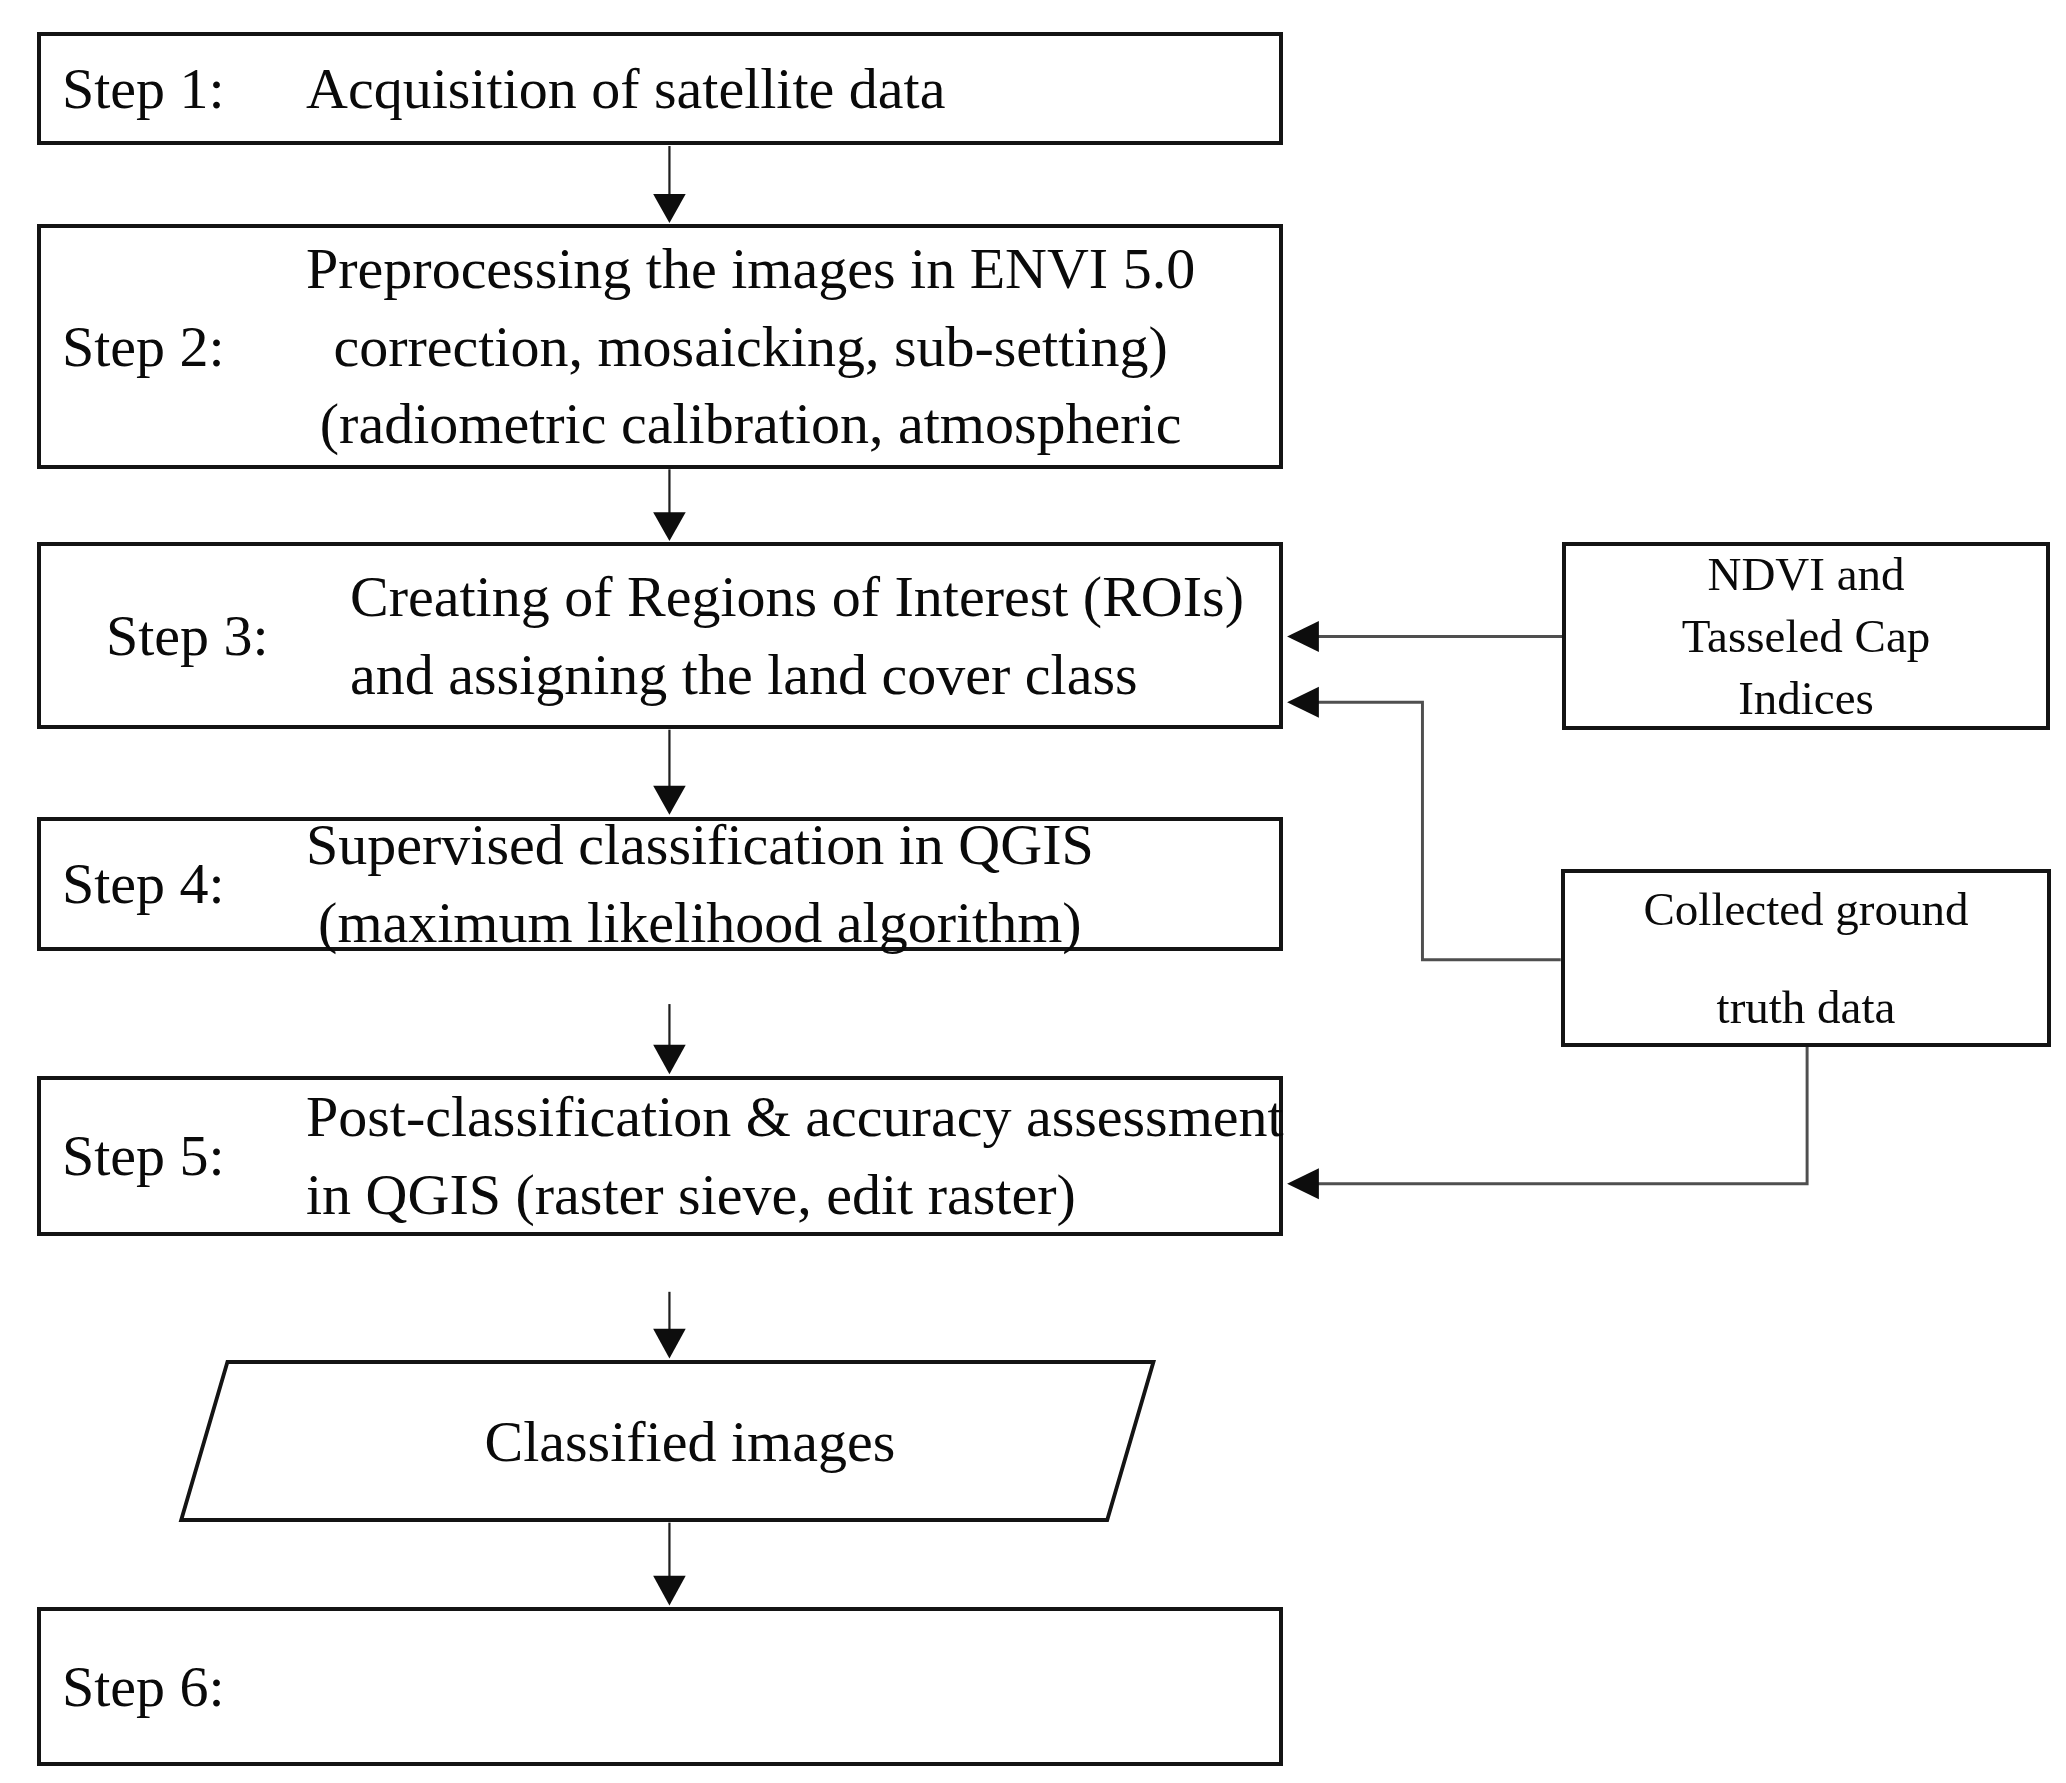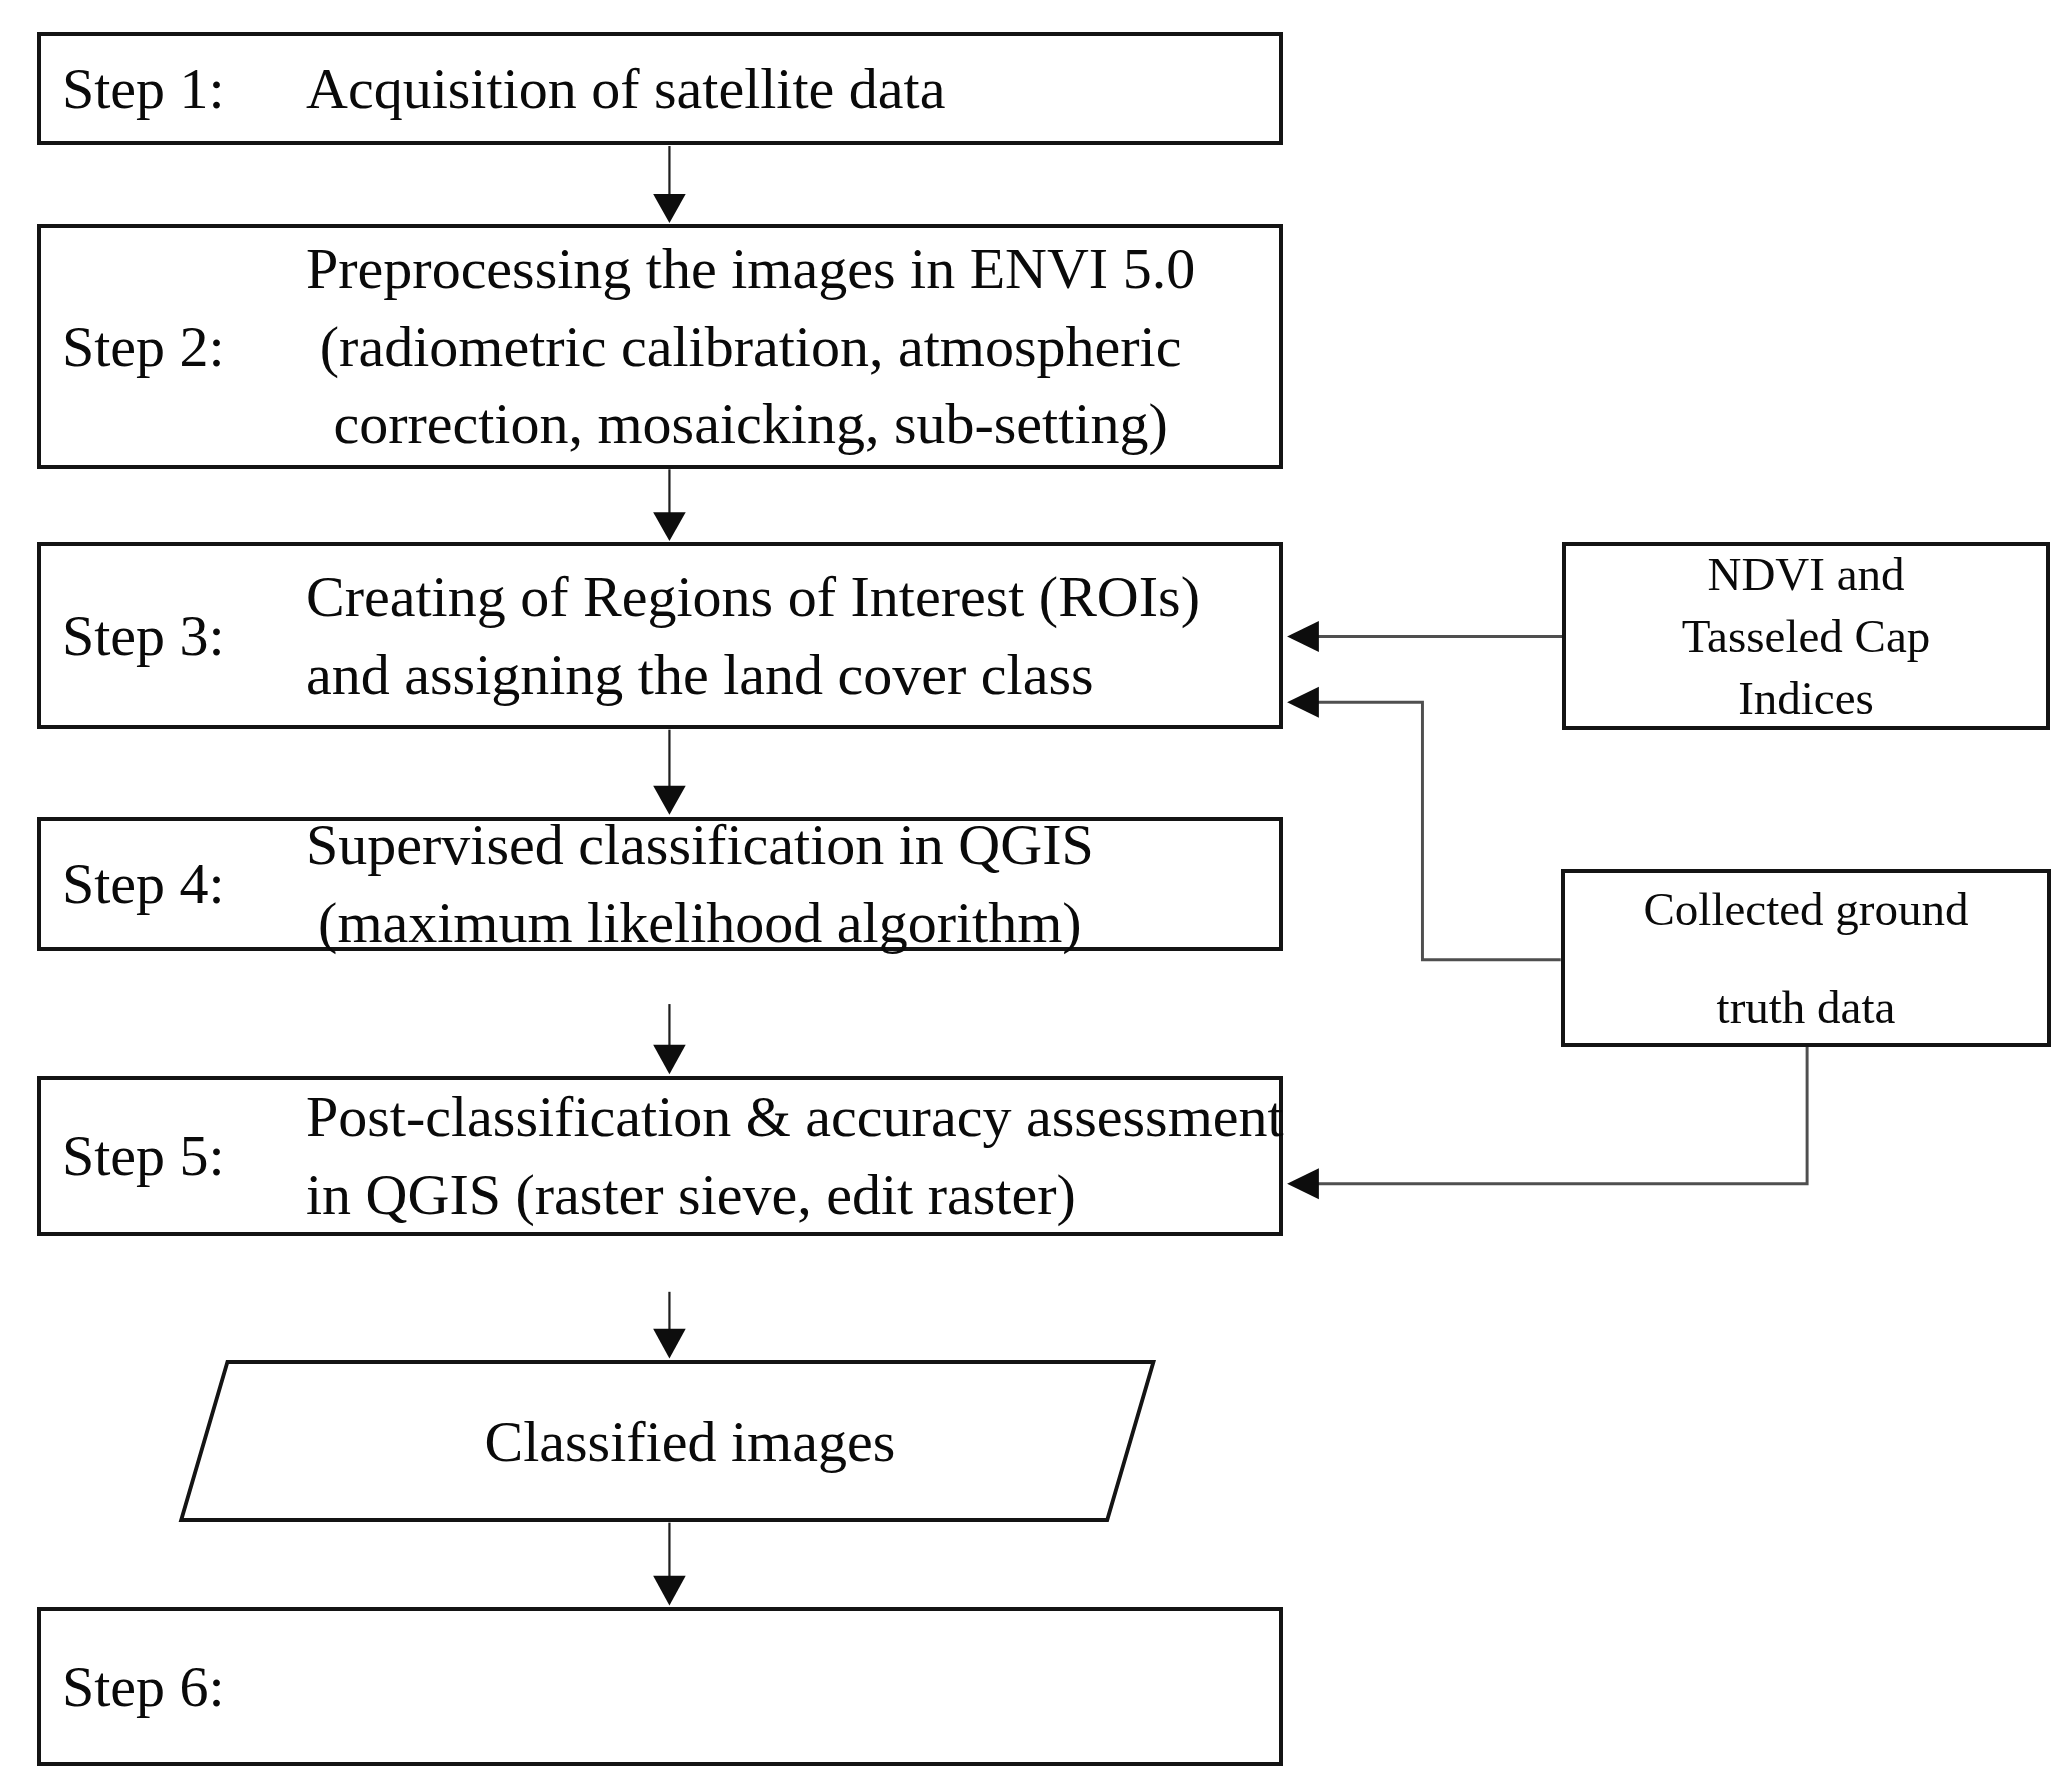--- a/index.html
+++ b/index.html
@@ -116,26 +116,26 @@
     <div class="step-label">Step 1:</div>
     <div class="desc left">
       <div class="ln">Acquisition of satellite data</div>
     </div>
   </div>
 
   <div class="box" style="top:224px;height:245px;">
     <div class="step-label">Step 2:</div>
     <div class="desc center">
       <div class="ln">Preprocessing the images in ENVI 5.0</div>
+      <div class="ln">correction, mosaicking, sub-setting)</div>
       <div class="ln">(radiometric calibration, atmospheric</div>
-      <div class="ln">correction, mosaicking, sub-setting)</div>
     </div>
   </div>
 
-  <div class="box" style="top:542px;height:187px;">
+  <div class="box" style="top:542px;height:187px;padding-left:44px;">
     <div class="step-label">Step 3:</div>
     <div class="desc left">
       <div class="ln">Creating of Regions of Interest (ROIs)</div>
       <div class="ln">and assigning the land cover class</div>
     </div>
   </div>
 
   <div class="box" style="top:817px;height:134px;">
     <div class="step-label">Step 4:</div>
     <div class="desc center">

